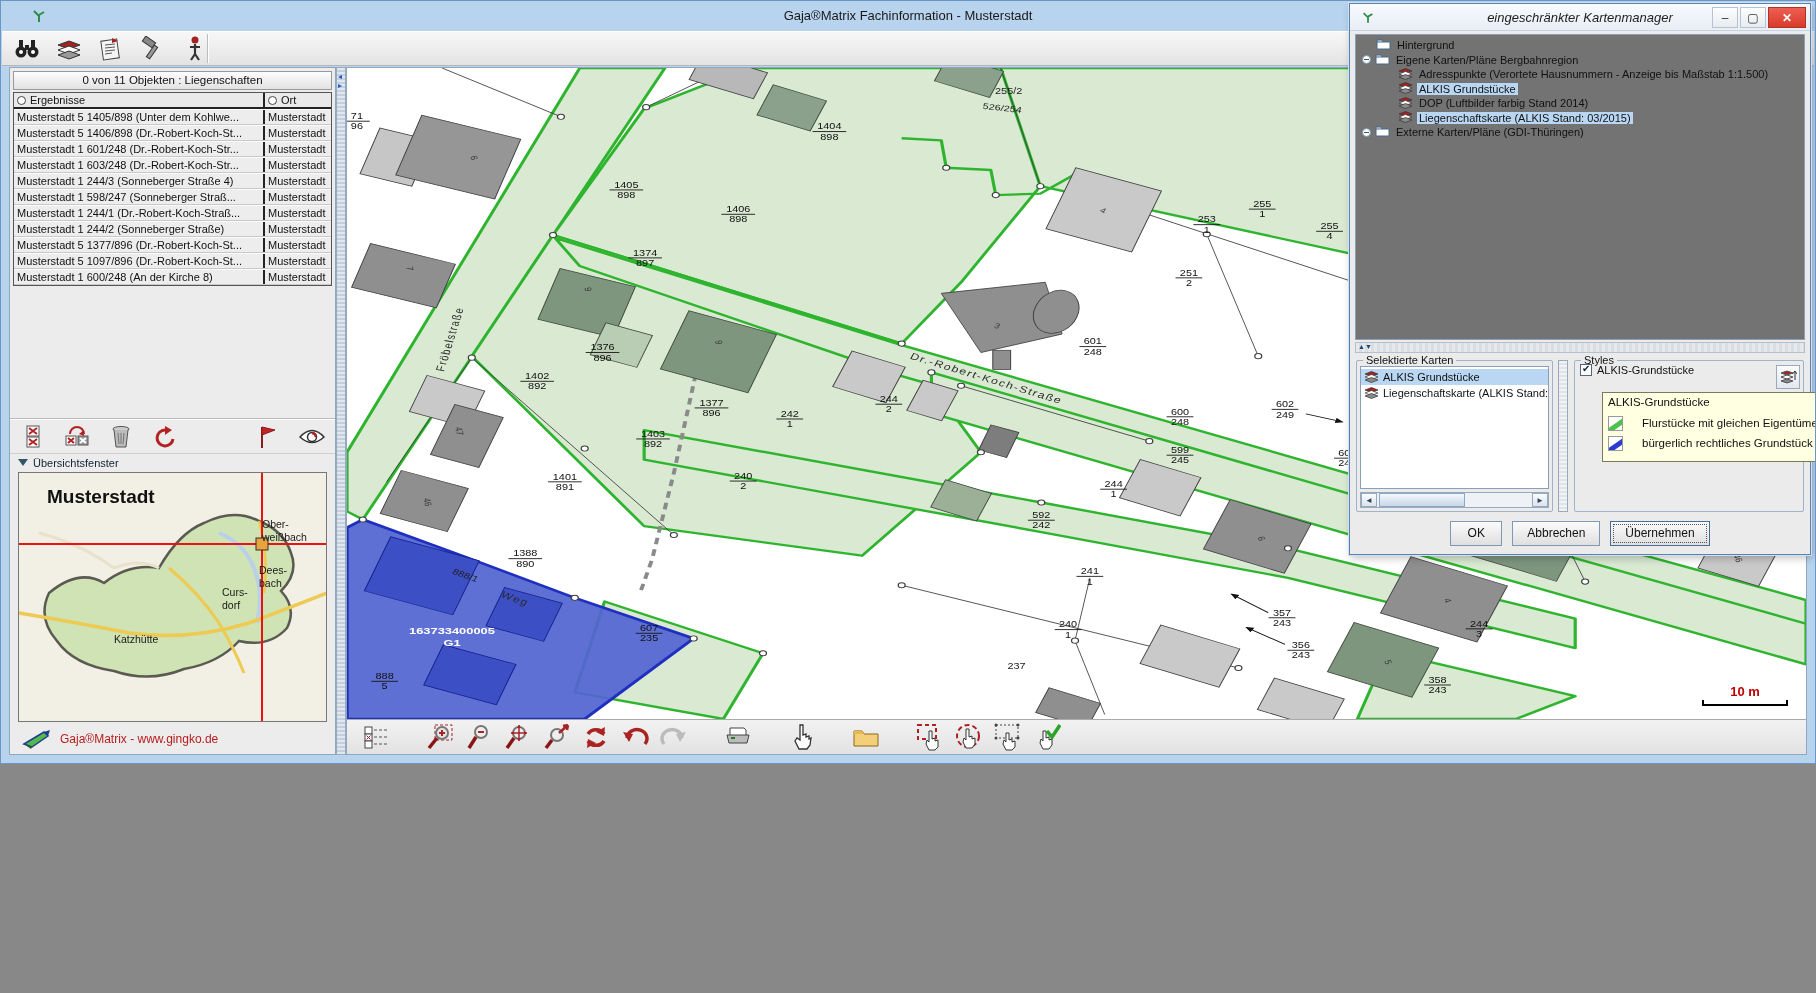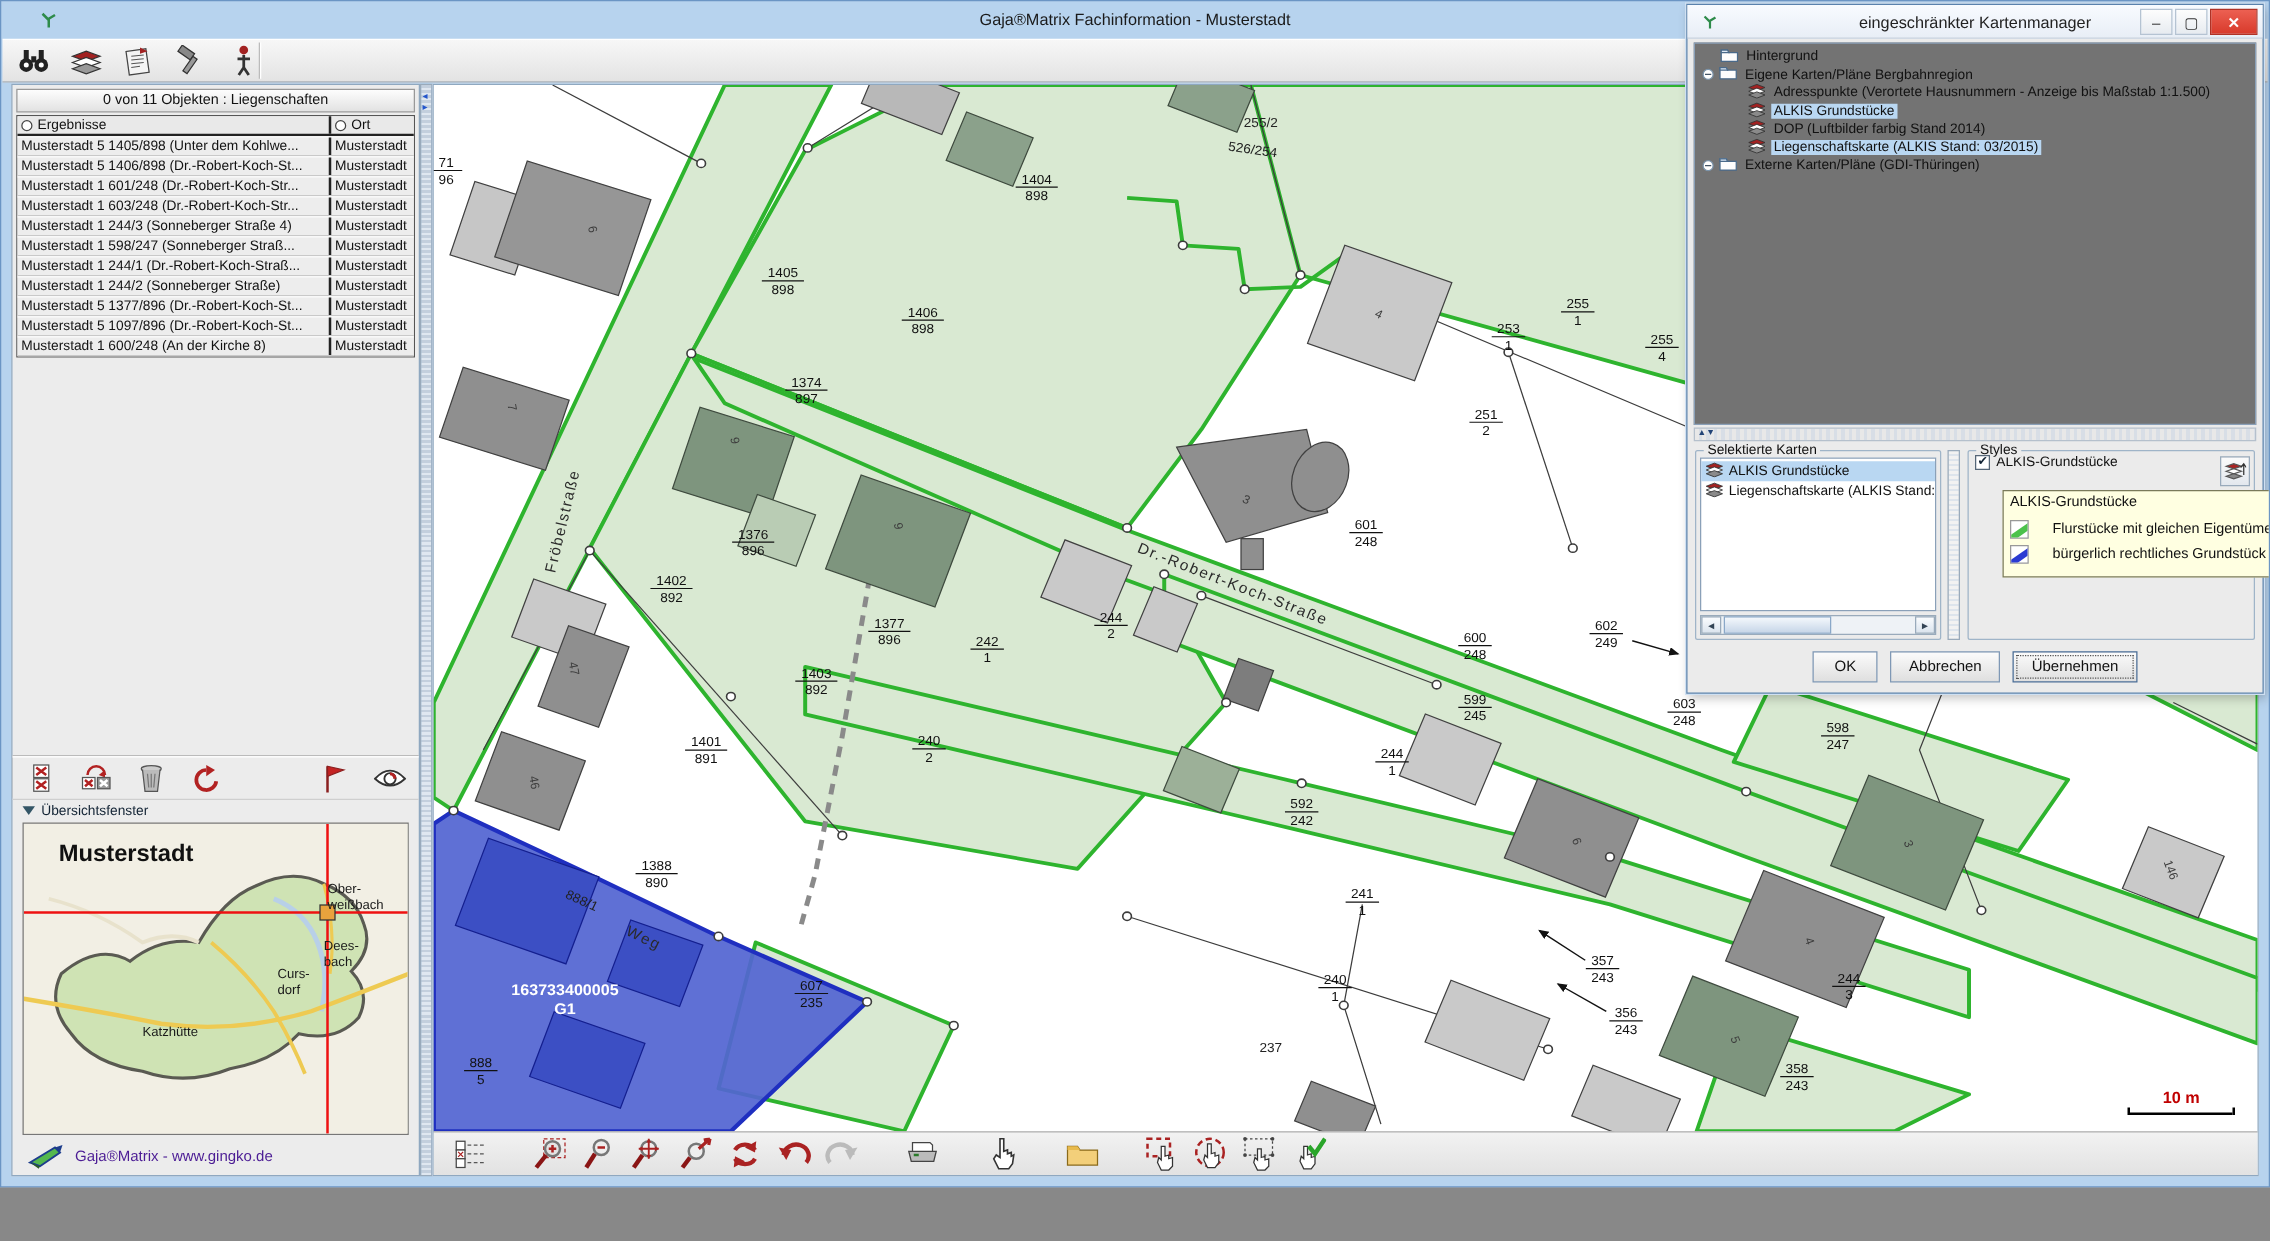--- a/index.html
+++ b/index.html
@@ -1,17 +1,17 @@
 <!DOCTYPE html>
 <html><head>
 <meta charset="utf-8">
 <style>
   html,body{margin:0;padding:0;background:#888;}
   *{box-sizing:border-box;}
-  .app{position:relative;width:1816px;height:950px;background:#b7d3ee;border:1px solid #6b95c4;
+  .app{position:relative;width:1816px;height:764px;background:#b7d3ee;border:1px solid #6b95c4;
        font-family:"Liberation Sans",sans-serif;overflow:hidden;font-size:11px;color:#111;}
   
   .titlebar{position:absolute;top:0;left:0;right:0;height:30px;}
   .titlebar .title{position:absolute;left:0;right:0;top:7px;text-align:center;font-size:13px;color:#1a1a1a;}
   .app-icon{position:absolute;left:30px;top:8px;width:16px;height:14px;}
   
   .main-toolbar{position:absolute;top:30px;left:1px;right:1px;height:35px;
       background:linear-gradient(#f7f7f7,#e3e3e3);border-bottom:1px solid #b6b6b6;border-top:1px solid #fff;}
   .main-toolbar .icons{position:absolute;left:10px;top:3px;height:28px;display:flex;gap:12px;align-items:center;}
   .tbtn{width:30px;height:28px;display:flex;align-items:center;justify-content:center;border:1px solid transparent;}
@@ -28,41 +28,41 @@
   .radio{width:9px;height:9px;border:1px solid #444;border-radius:50%;background:#fff;flex:0 0 auto;}
   .rg-row{display:flex;height:16px;line-height:15px;background:#ededed;border-top:1px solid #fbfbfb;border-bottom:1px solid #c9c9c9;}
   .rg-row .c1{width:251px;border-right:2px solid #222;padding:0 3px;white-space:nowrap;overflow:hidden;}
   .rg-row .c2{flex:1;padding:0 3px;white-space:nowrap;overflow:hidden;}
   .side-spacer{flex:1;}
   .side-icons{height:34px;border-top:1px solid #fff;box-shadow:0 -1px 0 #bbb;display:flex;align-items:center;padding:0 8px;gap:14px;}
   .side-icons .gap{flex:1;}
   .ov-label{height:18px;display:flex;align-items:center;gap:5px;padding-left:8px;color:#123;border-top:1px solid #cfcfcf;}
   .ov-tri{width:0;height:0;border-left:5px solid transparent;border-right:5px solid transparent;border-top:7px solid #356;}
   .ov-map{margin:1px 8px 2px 8px;height:250px;border:1px solid #777;background:#f4f1e7;position:relative;overflow:hidden;}
-  .credit{height:30px;display:flex;align-items:center;gap:8px;padding-left:12px;font-size:12px;color:#4c1d95;}
+  .credit{height:30px;display:flex;align-items:center;gap:8px;padding-left:12px;font-size:12px;color:#b91c1c;}
   
   .vsplit{position:absolute;left:335px;top:66px;bottom:8px;width:10px;
       background:repeating-linear-gradient(0deg,#dfe7f0 0 2px,#c3cfdd 2px 4px);border:1px solid #9ab;}
   .vsplit .a1{position:absolute;top:4px;left:1px;font-size:8px;color:#25c;}
   
   .maparea{position:absolute;left:345px;top:66px;right:8px;bottom:8px;background:#fff;border:1px solid #8fa8c0;}
   .mapsvg{position:absolute;left:0;top:0;width:100%;height:calc(100% - 35px);}
   .map-toolbar{position:absolute;left:0;right:0;bottom:0;height:35px;background:linear-gradient(#f2f2f2,#e2e2e2);
       border-top:1px solid #aaa;display:flex;align-items:center;gap:9px;padding:0 6px 0 14px;}
   .map-toolbar .sp{width:16px;}
   .scalebar{position:absolute;right:18px;bottom:48px;width:86px;text-align:center;}
   .scalebar .txt{color:#c00000;font-weight:bold;font-size:13px;margin-bottom:1px;}
   .scalebar .bar{height:6px;border-left:2px solid #000;border-right:2px solid #000;position:relative;}
   .scalebar .bar:after{content:"";position:absolute;left:0;right:0;top:4px;border-top:2px solid #000;}
   
   .mgr{position:absolute;left:1348px;top:2px;width:462px;height:552px;background:#ebebeb;
       border:1px solid #5a82ad;box-shadow:0 0 0 1px #cfe0f2,2px 3px 8px rgba(0,0,0,.25);z-index:40;}
   .mgr-title{position:absolute;top:0;left:0;right:0;height:27px;background:linear-gradient(#f8fbff,#e8eef6);
       border-bottom:1px solid #c8d4e2;}
-  .mgr-title .t{position:absolute;left:0;right:0;top:6px;text-align:center;font-size:13px;color:#222;}
+  .mgr-title .t{position:absolute;left:0;right:0;top:6px;text-align:center;font-size:13px;color:#222;font-style:italic;}
   .mgr-title .ic{position:absolute;left:11px;top:7px;}
   .winbtns{position:absolute;right:4px;top:3px;display:flex;gap:2px;}
   .wbtn{width:26px;height:21px;display:flex;align-items:center;justify-content:center;font-size:12px;color:#333;
       border:1px solid #b5c3d2;background:linear-gradient(#fdfdfd,#e7ebf0);}
   .wbtn.close{width:38px;background:linear-gradient(#ec6052,#d83a2b);color:#fff;border-color:#b03225;font-weight:bold;}
   .mgr-tree{position:absolute;left:5px;right:5px;top:30px;height:306px;background:#737373;border:1px solid #8aa0b8;
       overflow:hidden;padding:3px 0 0 4px;}
   .trow{height:14.5px;display:flex;align-items:center;gap:4px;white-space:nowrap;font-size:11px;}
   .trow .lbl{padding:0 2px;}
   .trow .lbl.sel{background:#b9d7f2;}

